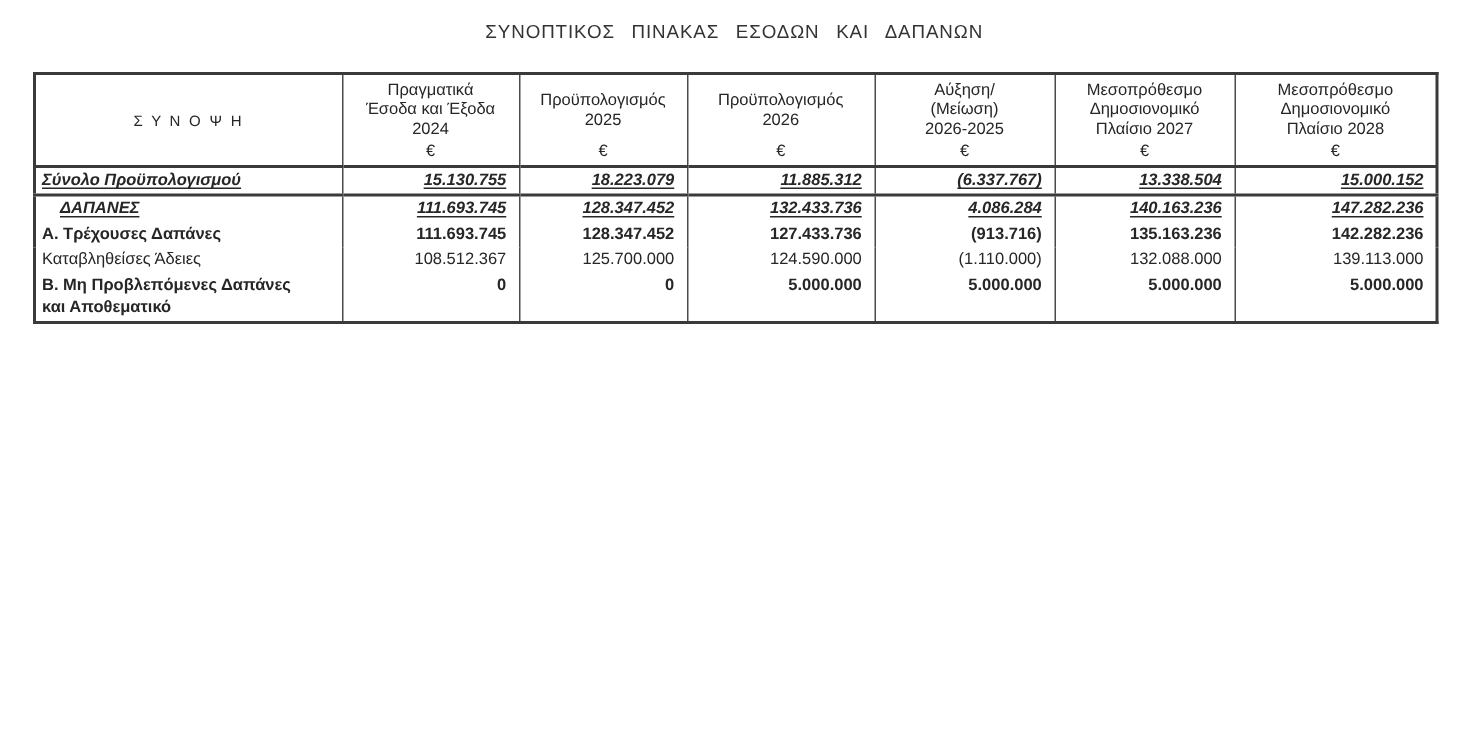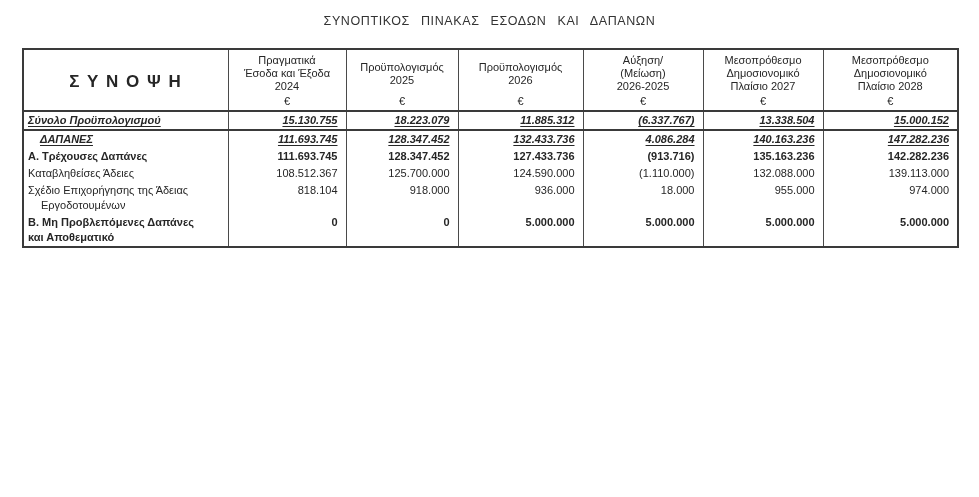--- a/index.html
+++ b/index.html
@@ -21,21 +21,21 @@
   th, td { border-left:1px solid #4a4a4a; box-sizing:border-box; }
   thead th {
     border-bottom:2px solid #3a3a3a; height:60px; padding:0;
     font-weight:normal; font-size:11px; vertical-align:top;
   }
   .th-inner { display:flex; flex-direction:column; height:60px; }
   .th-label {
     flex:1; display:flex; align-items:center; justify-content:center;
     text-align:center; white-space:pre-line; line-height:13px; padding:2px 1px 0 1px;
   }
-  .synopsis .th-label { letter-spacing:1.5px; font-size:17px;font-weight:bold; }
+  .synopsis .th-label { letter-spacing:1.5px; font-size:10px; }
   .th-unit { height:15px; line-height:13px; text-align:center; font-size:11px; }
   tbody td {
     font-size:11px; line-height:15px; vertical-align:top;
     padding-top:1px; height:17px; white-space:nowrap; overflow:hidden;
   }
   tr.tall td { height:31px; }
   .label-cell { text-align:left; padding-left:4px; }
   .value-cell { text-align:right; padding-right:8px; }
   .bold { font-weight:bold; }
   .underline { text-decoration:underline; text-underline-offset:2px;font-style:italic; }
@@ -147,30 +147,20 @@
         <tr>
           <td class="label-cell">Καταβληθείσες Άδειες</td>
           <td class="value-cell">108.512.367</td>
           <td class="value-cell">125.700.000</td>
           <td class="value-cell">124.590.000</td>
           <td class="value-cell">(1.110.000)</td>
           <td class="value-cell">132.088.000</td>
           <td class="value-cell">139.113.000</td>
         </tr>
         <tr class="tall">
-          <td class="label-cell wrap hang">Σχέδιο Επιχορήγησης της Άδειας
-Εργοδοτουμένων</td>
-          <td class="value-cell">818.104</td>
-          <td class="value-cell">918.000</td>
-          <td class="value-cell">936.000</td>
-          <td class="value-cell">18.000</td>
-          <td class="value-cell">955.000</td>
-          <td class="value-cell">974.000</td>
-        </tr>
-        <tr class="tall">
           <td class="label-cell bold wrap">Β. Μη Προβλεπόμενες Δαπάνες
 και Αποθεματικό</td>
           <td class="value-cell bold">0</td>
           <td class="value-cell bold">0</td>
           <td class="value-cell bold">5.000.000</td>
           <td class="value-cell bold">5.000.000</td>
           <td class="value-cell bold">5.000.000</td>
           <td class="value-cell bold">5.000.000</td>
         </tr>
       </tbody>

